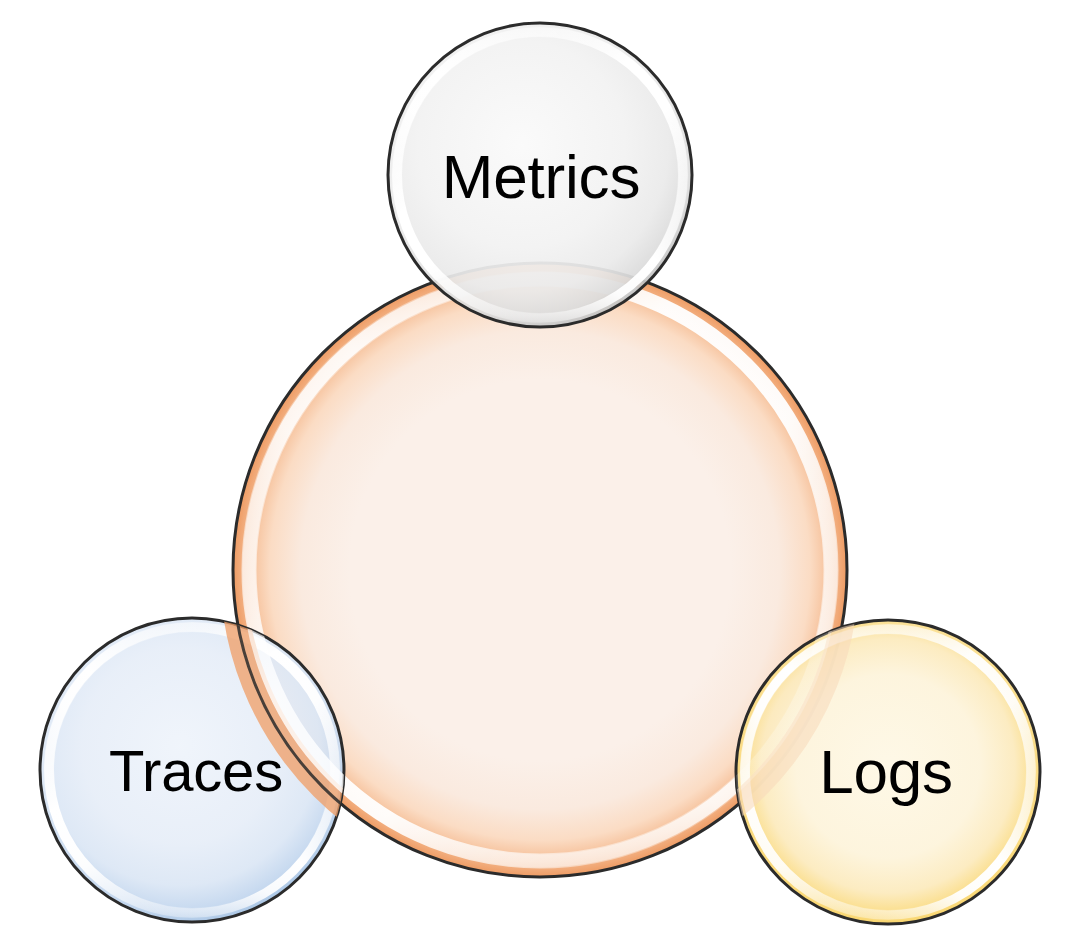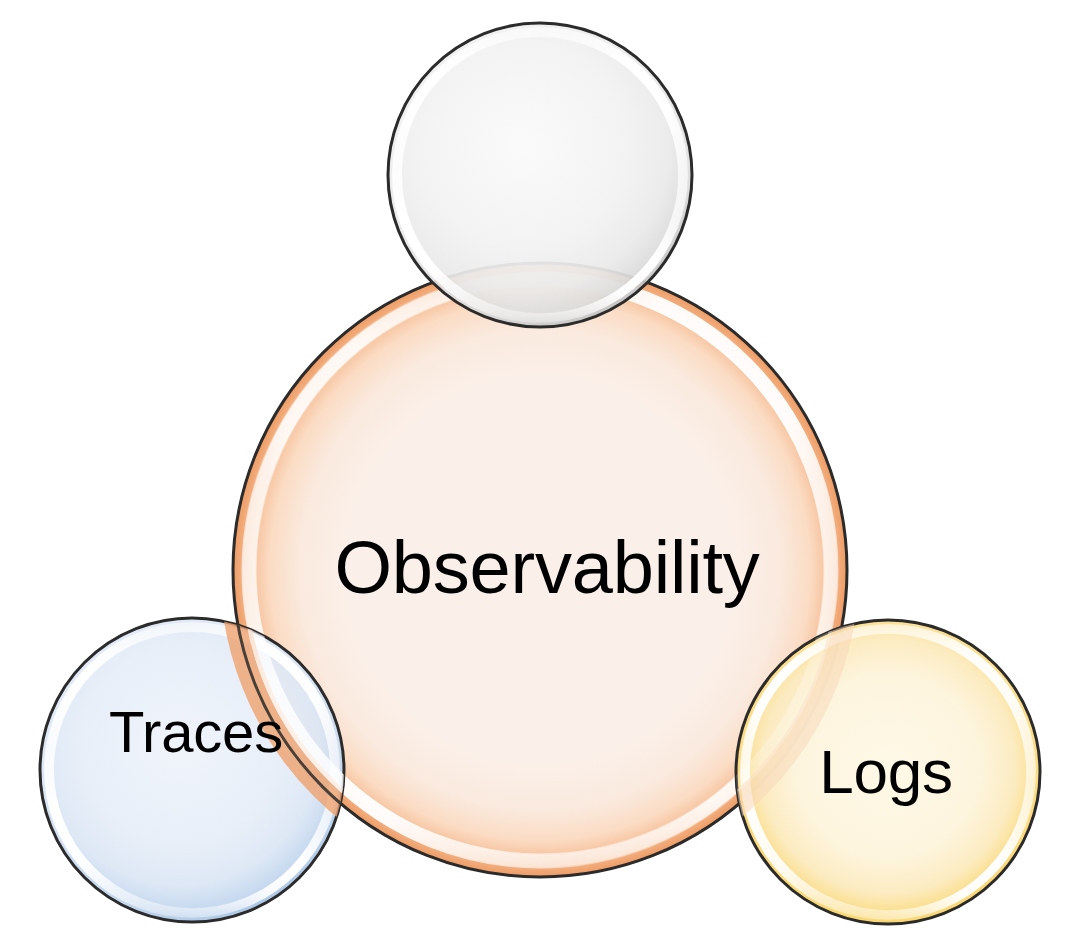--- a/index.html
+++ b/index.html
@@ -180,20 +180,20 @@
         <ellipse cx="888" cy="772" rx="143" ry="143" fill="none" stroke="url(#glossLogsR)" stroke-width="9"></ellipse>
       </g>
     </g>
 
     <g clip-path="url(#clipLogs)">
       <circle cx="540" cy="570" r="307" fill="none" stroke="#F8D9B9" stroke-width="24" opacity="0.55"></circle>
       <ellipse cx="540" cy="570" rx="291" ry="291" fill="none" stroke="url(#glossObservability)" stroke-width="14" opacity="0.55"></ellipse>
     </g>
   </svg>
 
-  <div class="node-label label-observability" style="left:547px; top:568px;">Observability</div>
 
+  <div class="node-label label-metrics" style="left:541px; top:177px;">Metrics</div>
 
-  <div class="node-label label-traces" style="left:196px; top:732px;">Traces</div>
+  <div class="node-label label-traces" style="left:196px; top:771px;">Traces</div>
 
   <div class="node-label label-logs" style="left:886px; top:772px;">Logs</div>
 
 </div>
 
 </body></html>

